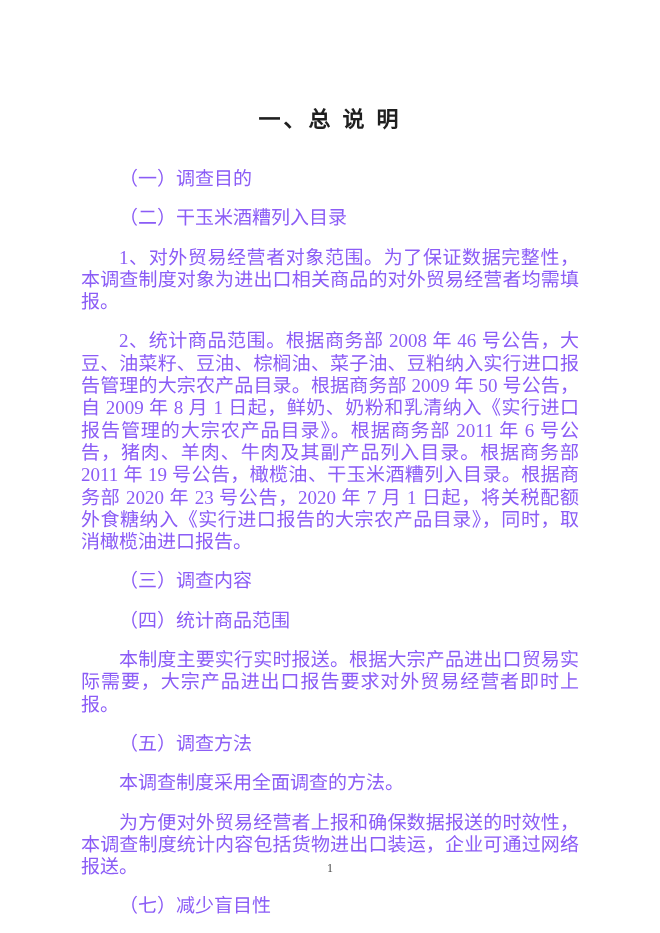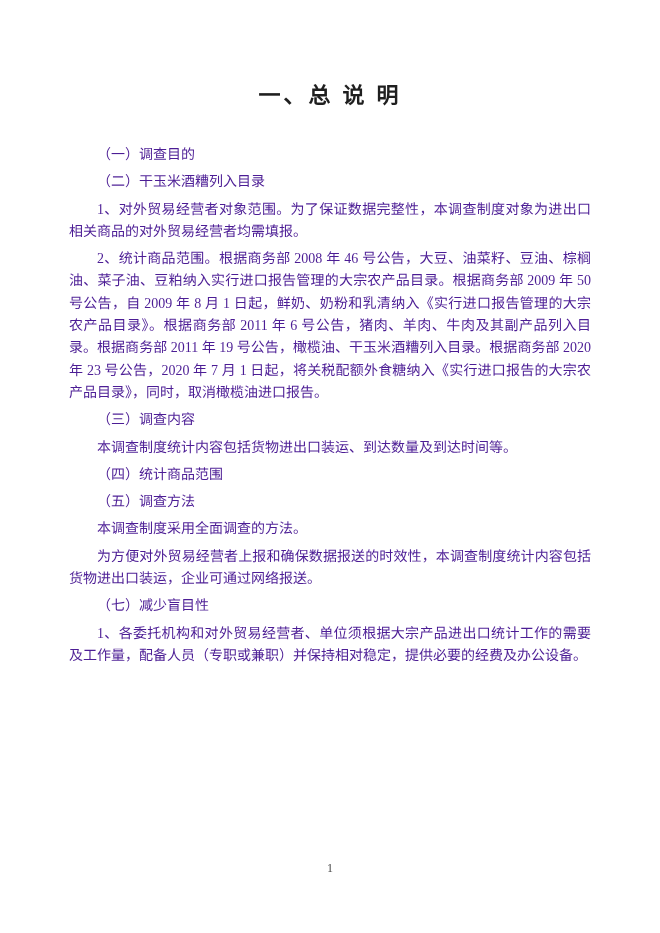--- a/index.html
+++ b/index.html
@@ -9,42 +9,42 @@
   }
   .page {
     position: relative;
     width: 660px;
     height: 933px;
     background: #ffffff;
     overflow: hidden;
     font-family: "Liberation Serif", "DejaVu Serif", serif;
     color: #262626;
     box-sizing: border-box;
-    padding-top: 82px;
+    padding-top: 106px;
   }
   .doc-title {
     margin: 0 0 34px 0;
     text-align: center;
     font-family: "Liberation Sans", "DejaVu Sans", sans-serif;
     font-weight: bold;
     font-size: 22px;
     line-height: 28px;
     letter-spacing: 3px;
     color: #1f1f1f;
   }
   .doc-body {
     margin: 0 64px;
   }
   .doc-body p {
-    margin: 5px;
-    font-size: 14px;
+    margin: 17px;
+    font-size: 19px;
     line-height: 22.3px;
     text-indent: 2em;
     text-align: justify;
-    color: #4c1d95;
+    color: #8b5cf6;
   }
   .page-footer {
     position: absolute;
     left: 0;
     top: 858px;
     width: 100%;
     text-align: center;
   }
   .page-number {
     font-size: 12px;
@@ -57,22 +57,22 @@
 
 <div class="page">
   <h1 class="doc-title">一、总 说 明</h1>
 
   <div class="doc-body">
       <p class="block heading">（一）调查目的</p>
       <p class="block heading">（二）干玉米酒糟列入目录</p>
       <p class="block paragraph">1、对外贸易经营者对象范围。为了保证数据完整性，本调查制度对象为进出口相关商品的对外贸易经营者均需填报。</p>
       <p class="block paragraph">2、统计商品范围。根据商务部 2008 年 46 号公告，大豆、油菜籽、豆油、棕榈油、菜子油、豆粕纳入实行进口报告管理的大宗农产品目录。根据商务部 2009 年 50 号公告，自 2009 年 8 月 1 日起，鲜奶、奶粉和乳清纳入《实行进口报告管理的大宗农产品目录》。根据商务部 2011 年 6 号公告，猪肉、羊肉、牛肉及其副产品列入目录。根据商务部 2011 年 19 号公告，橄榄油、干玉米酒糟列入目录。根据商务部 2020 年 23 号公告，2020 年 7 月 1 日起，将关税配额外食糖纳入《实行进口报告的大宗农产品目录》，同时，取消橄榄油进口报告。</p>
       <p class="block heading">（三）调查内容</p>
-      <p class="block paragraph">本调查制度统计内容包括货物进出口装运、到达数量及到达时间等。</p>
       <p class="block heading">（四）统计商品范围</p>
+      <p class="block paragraph">本制度主要实行实时报送。根据大宗产品进出口贸易实际需要，大宗产品进出口报告要求对外贸易经营者即时上报。</p>
       <p class="block heading">（五）调查方法</p>
       <p class="block paragraph">本调查制度采用全面调查的方法。</p>
       <p class="block paragraph">为方便对外贸易经营者上报和确保数据报送的时效性，本调查制度统计内容包括货物进出口装运，企业可通过网络报送。</p>
       <p class="block heading">（七）减少盲目性</p>
       <p class="block paragraph">1、各委托机构和对外贸易经营者、单位须根据大宗产品进出口统计工作的需要及工作量，配备人员（专职或兼职）并保持相对稳定，提供必要的经费及办公设备。</p>
     </div>
 
   <div class="page-footer">
     <span class="page-number">1</span>
   </div>

